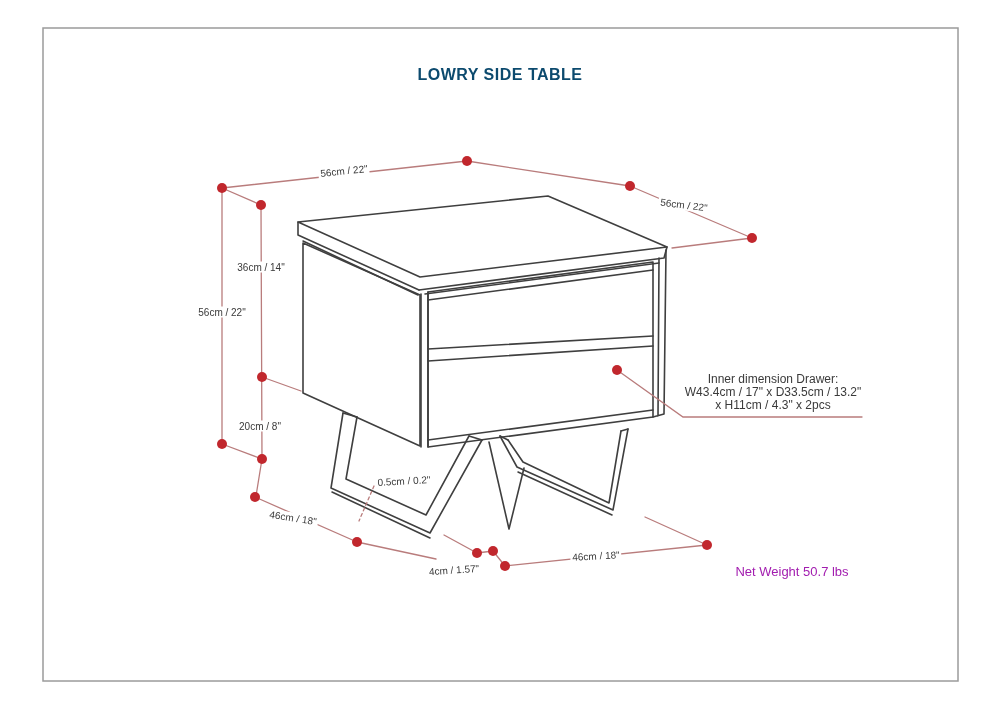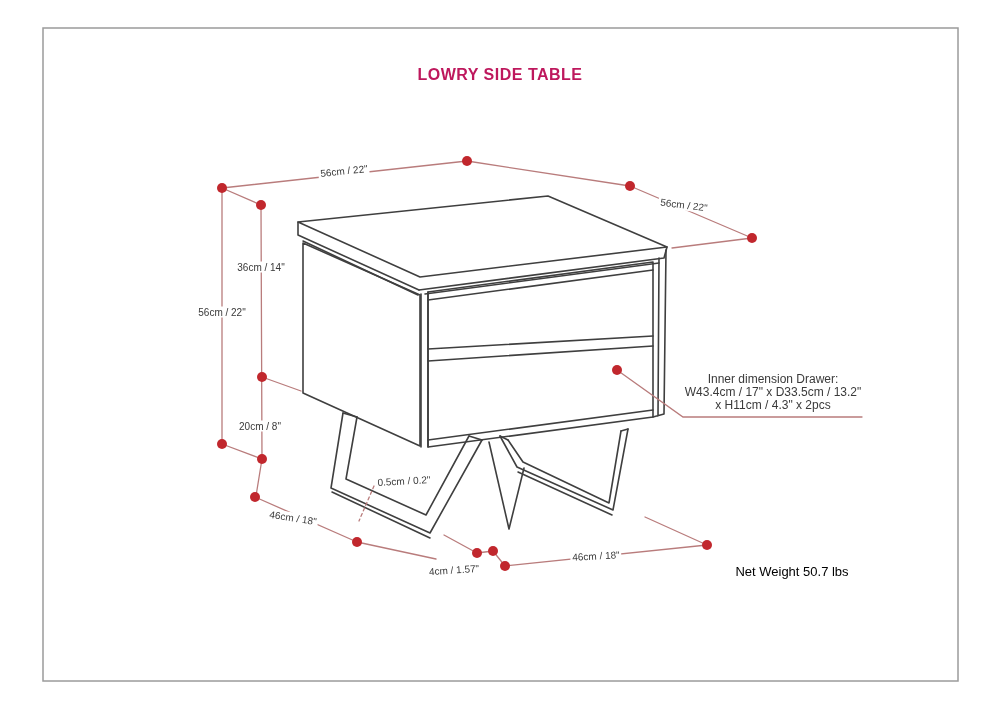--- a/index.html
+++ b/index.html
@@ -3,33 +3,33 @@
 <meta charset="utf-8">
 <style>
   html,body{margin:0;padding:0;background:#ffffff;}
   #stage{
     position:relative;width:1000px;height:708px;background:#ffffff;
     font-family:"Liberation Sans", sans-serif;color:#2e2e2e;overflow:hidden;
   }
   #art{position:absolute;left:0;top:0;}
   .title{
     position:absolute;left:500px;top:75px;transform:translate(-50%,-50%);
-    font-size:16px;font-weight:bold;letter-spacing:.5px;color:#be185d;white-space:nowrap;
+    font-size:16px;font-weight:bold;letter-spacing:.5px;color:#0c4a6e;white-space:nowrap;
   }
   .dim{
     position:absolute;transform:translate(-50%,-50%);
     font-size:10px;color:#3a3a3a;background:#ffffff;padding:0 2px;white-space:nowrap;
   }
   .note{
     position:absolute;left:773px;top:392px;transform:translate(-50%,-50%);
     font-size:12px;line-height:13px;color:#3a3a3a;text-align:center;white-space:nowrap;
   }
   .weight{
     position:absolute;left:792px;top:571px;transform:translate(-50%,-50%);
-    font-size:13px;color:#000000;white-space:nowrap;
+    font-size:13px;color:#a21caf;white-space:nowrap;
   }
 </style>
 </head>
 <body>
 
 <div id="stage">
 
   <svg id="art" width="1000" height="708" viewBox="0 0 1000 708">
 
     <rect x="43" y="28" width="915" height="653" fill="none" stroke="#9b9b9b" stroke-width="1.5"></rect>

